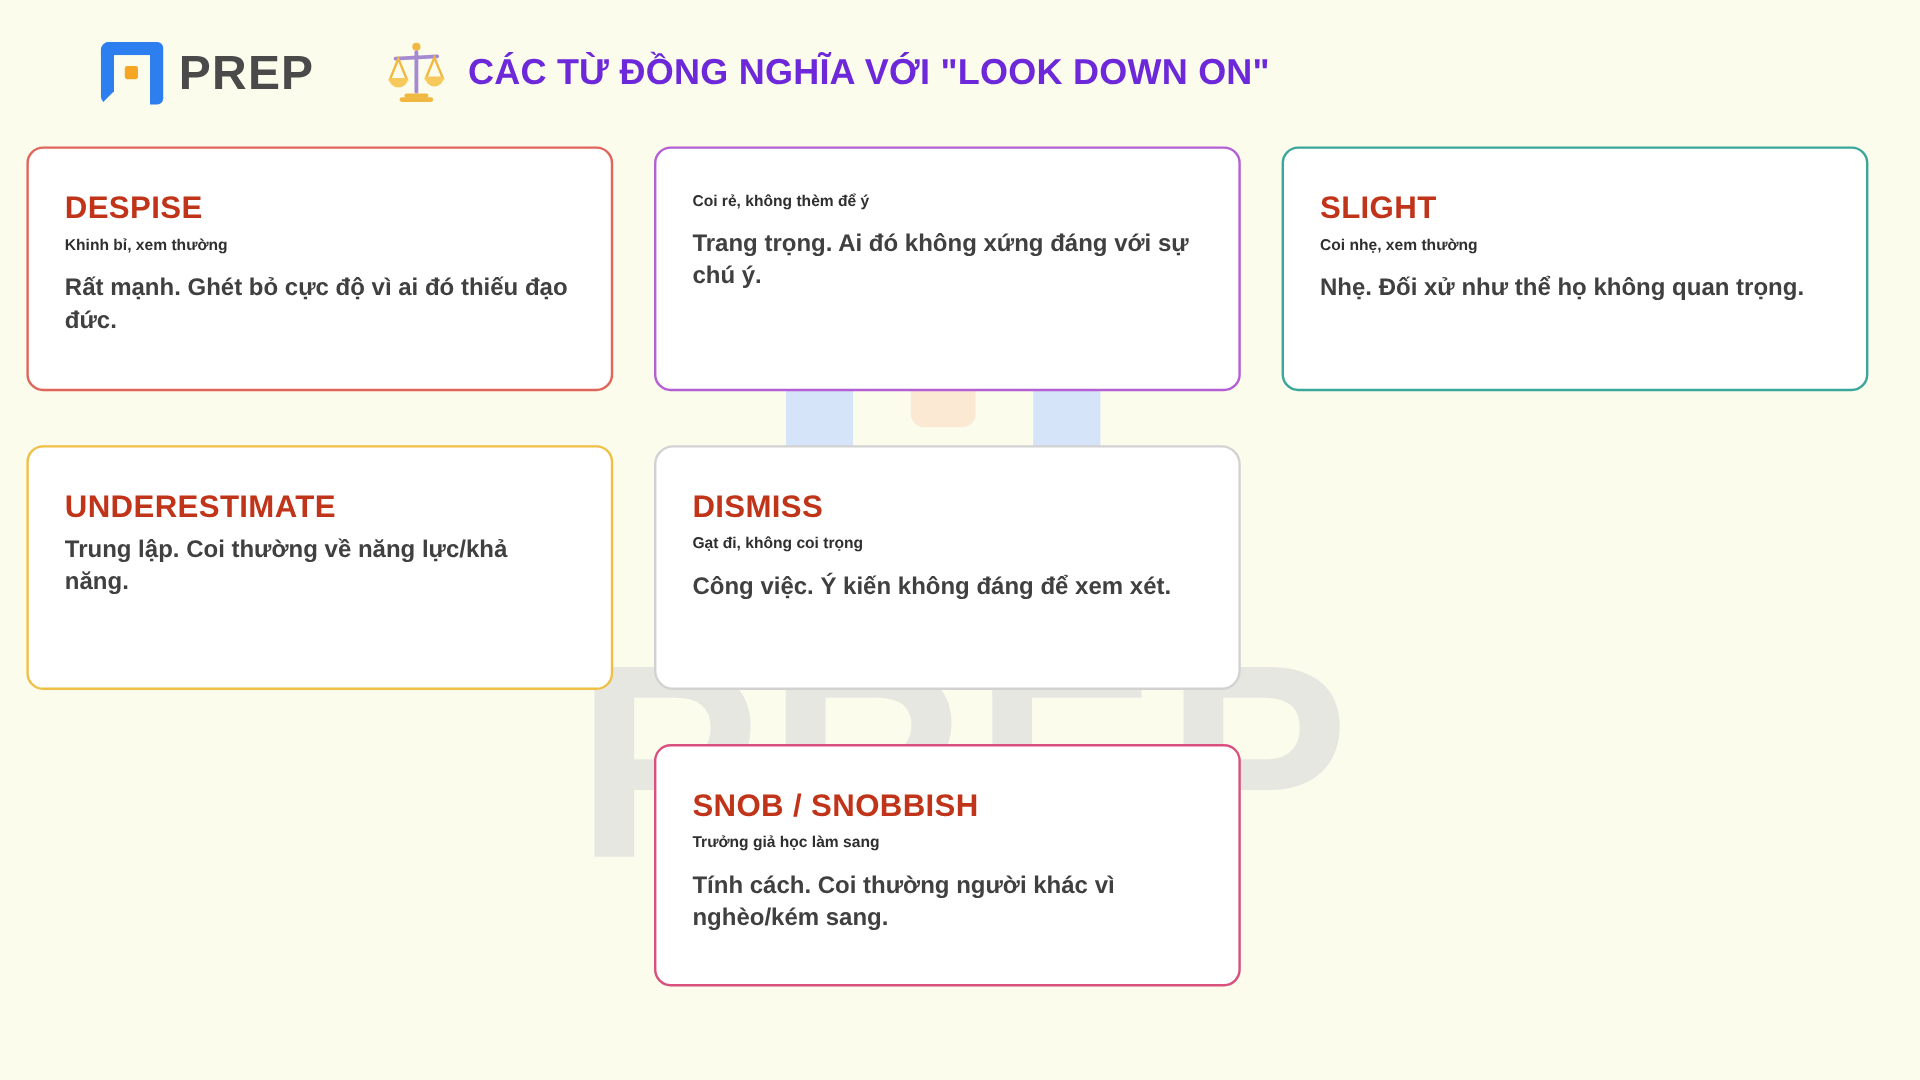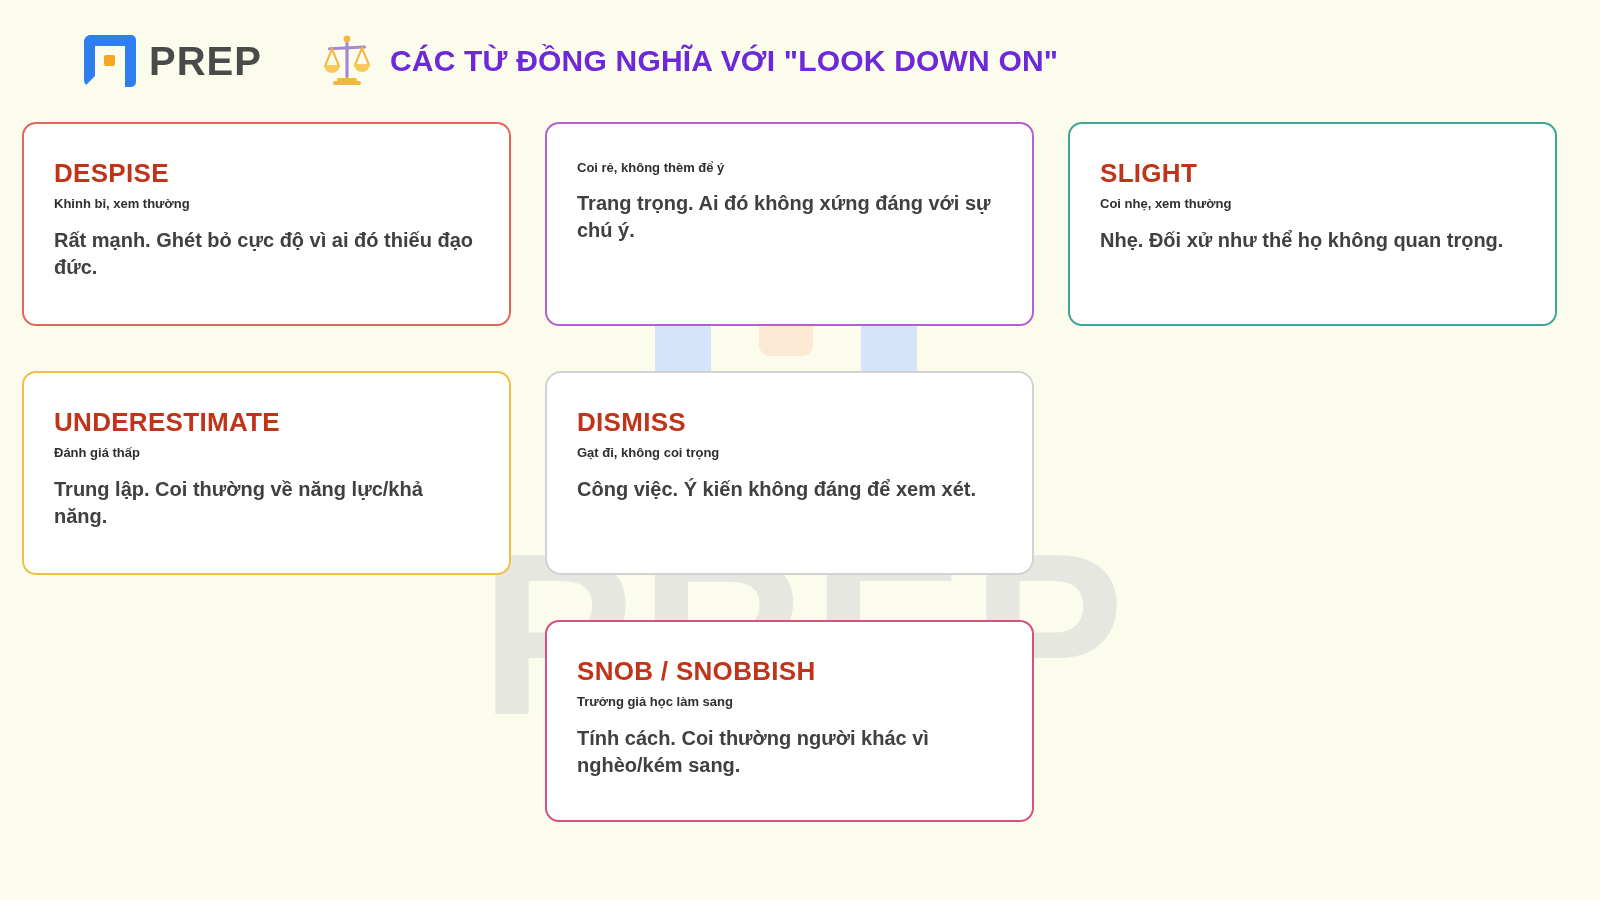--- a/index.html
+++ b/index.html
@@ -242,21 +242,20 @@
 
 
   <div class="card" style="border-color: rgb(58, 167, 154);">
     <div class="card-term">SLIGHT</div>
     <div class="card-vi">Coi nhẹ, xem thường</div>
     <div class="card-note">Nhẹ. Đối xử như thể họ không quan trọng.</div>
   </div>
 
   <div class="card" style="border-color: rgb(240, 191, 69);">
     <div class="card-term">UNDERESTIMATE</div>
-    <div class="card-vi">Đánh giá thấp</div>
     <div class="card-note">Trung lập. Coi thường về năng lực/khả năng.</div>
   </div>
 
   <div class="card" style="border-color: rgb(210, 210, 210); border-radius: 16px;">
     <div class="card-term">DISMISS</div>
     <div class="card-vi">Gạt đi, không coi trọng</div>
     <div class="card-note">Công việc. Ý kiến không đáng để xem xét.</div>
   </div>
 
   <div class="card row3" style="border-color: rgb(217, 79, 126);">

